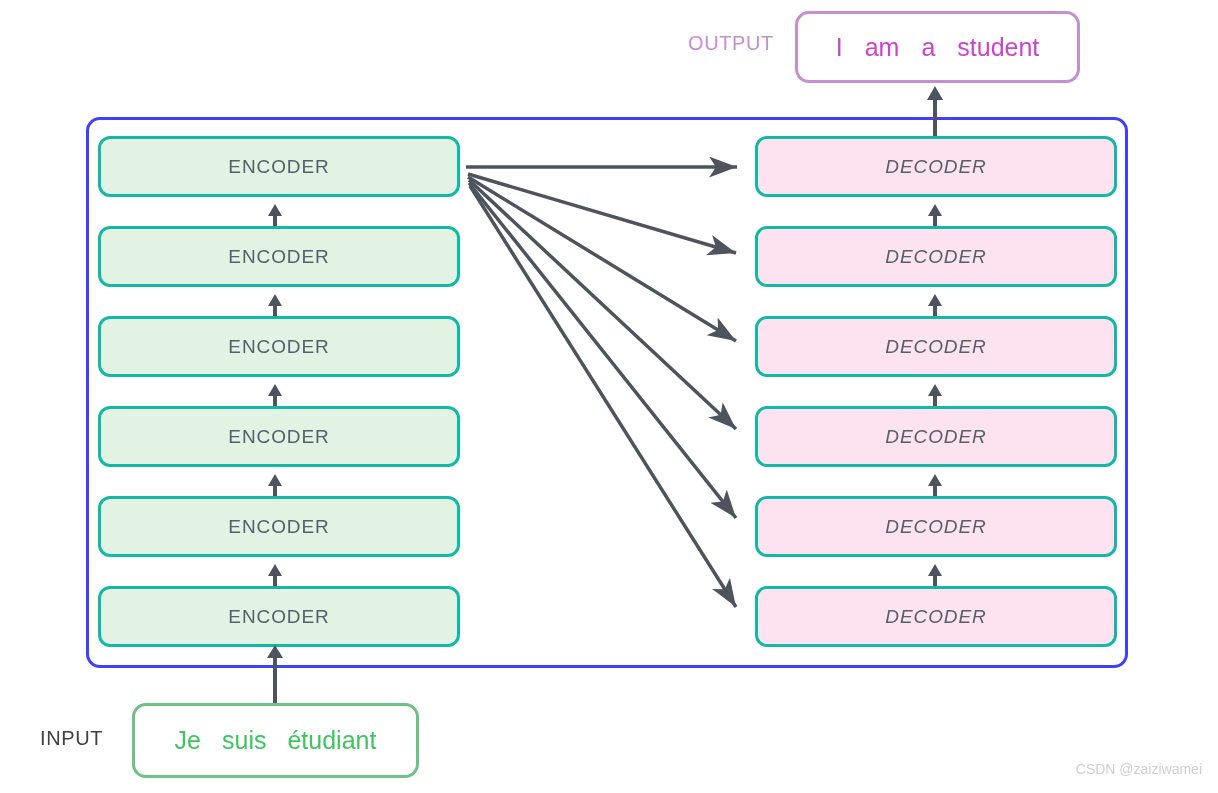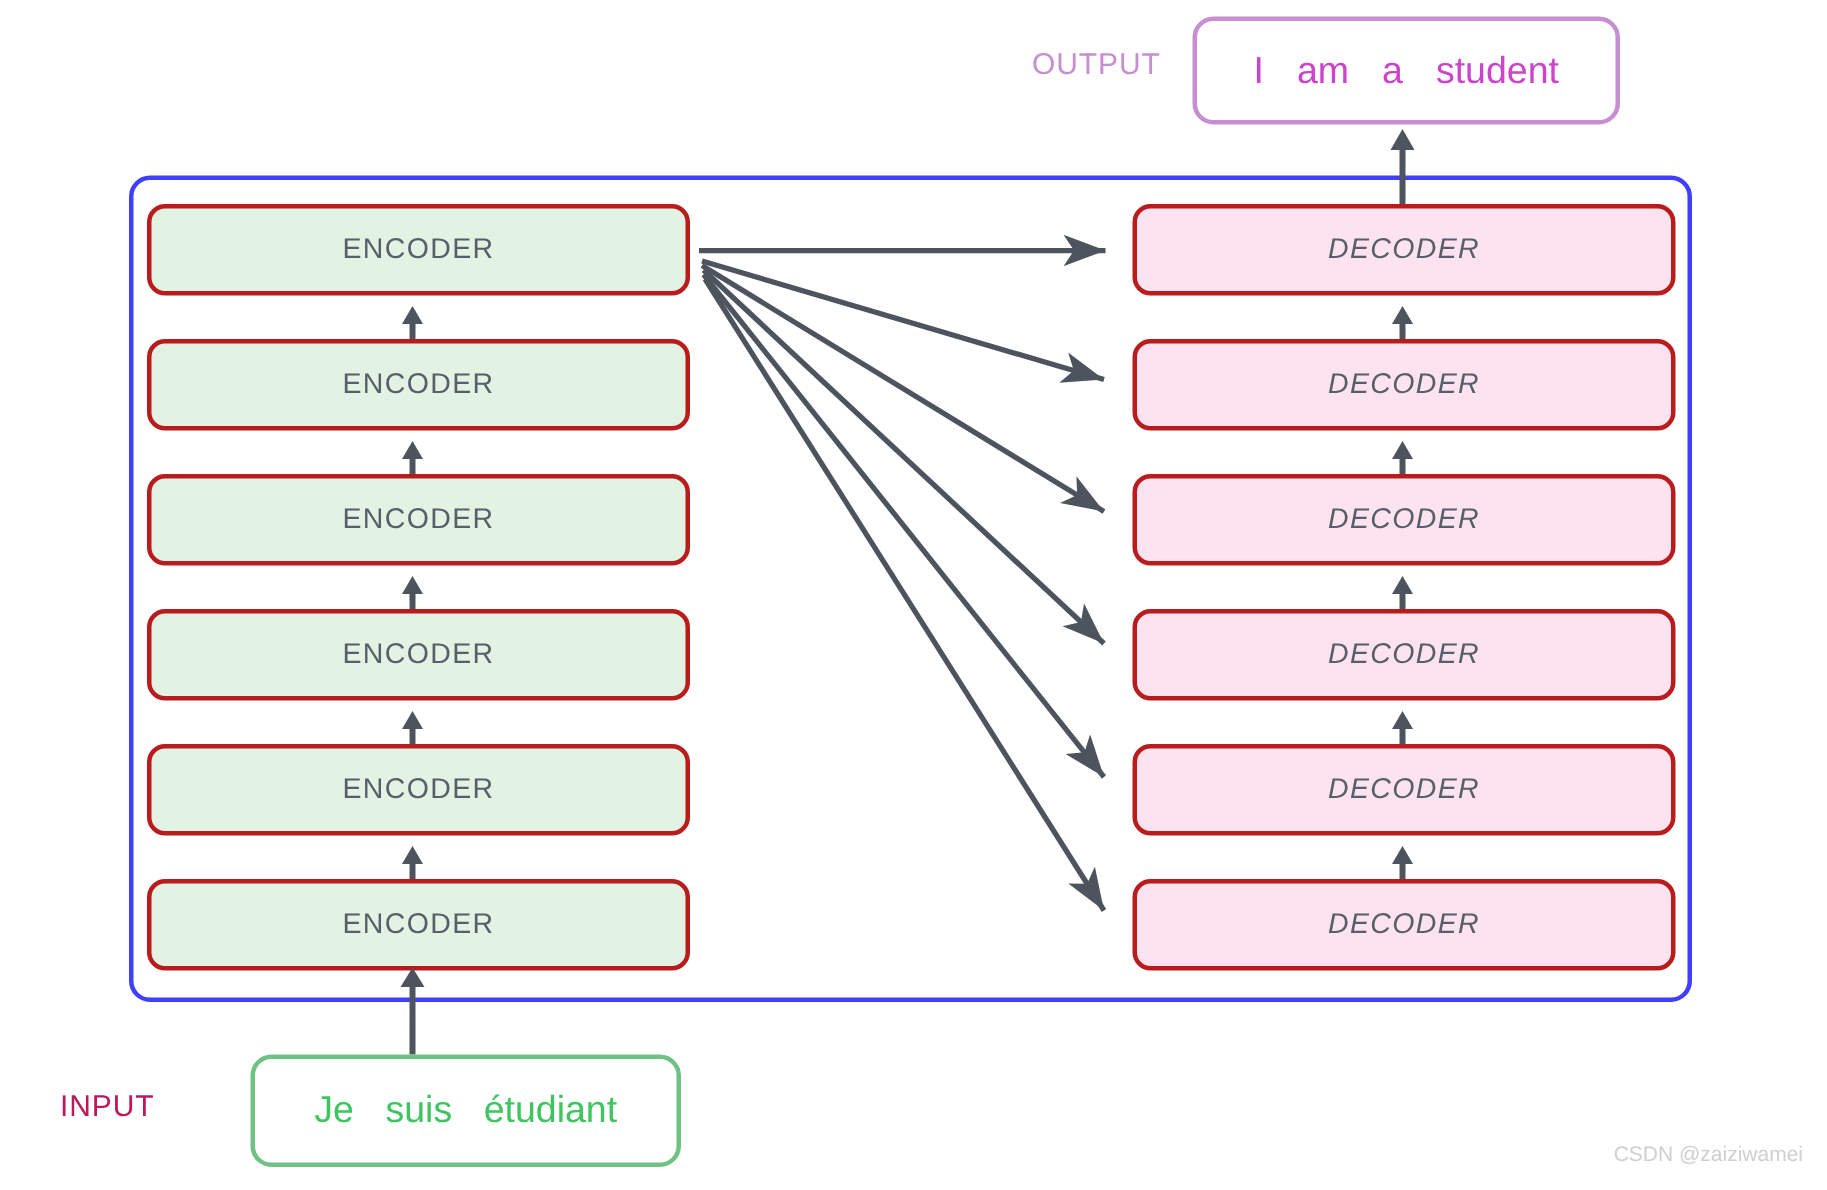--- a/index.html
+++ b/index.html
@@ -50,38 +50,37 @@
     white-space: nowrap;
   }
 
   
   #input-label {
     position: absolute;
     left: 40px;
     top: 727px;
     font-size: 20px;
     letter-spacing: 0.6px;
-    color: #be185d;
+    color: #404040;
     white-space: nowrap;
   }
   #input-box {
     position: absolute;
     left: 132px;
     top: 703px;
     width: 287px;
     height: 75px;
     box-sizing: border-box;
     border: 3px solid #6fc284;
     border-radius: 14px;
     background: #ffffff;
     display: flex;
     align-items: center;
     justify-content: center;
     gap: 21px;
-    margin-left: 35px;
   }
   #input-box .token {
     color: #3fc55f;
     font-size: 25px;
     white-space: nowrap;
   }
 
   
   #model-container {
     position: absolute;
@@ -103,21 +102,21 @@
   }
   #encoder-stack { left: 98px; }
   #decoder-stack { left: 755px; }
 
   .block {
     position: absolute;
     left: 0;
     width: 362px;
     height: 61px;
     box-sizing: border-box;
-    border: 3px solid #b91c1c;
+    border: 3px solid #14b8a6;
     border-radius: 12px;
     display: flex;
     align-items: center;
     justify-content: center;
     font-size: 19px;
     letter-spacing: 0.9px;
     color: #57606a;
   }
   .block.encoder { background: #e2f3e4; }
   .block.decoder { background: #fde3ef; font-style: italic; }

